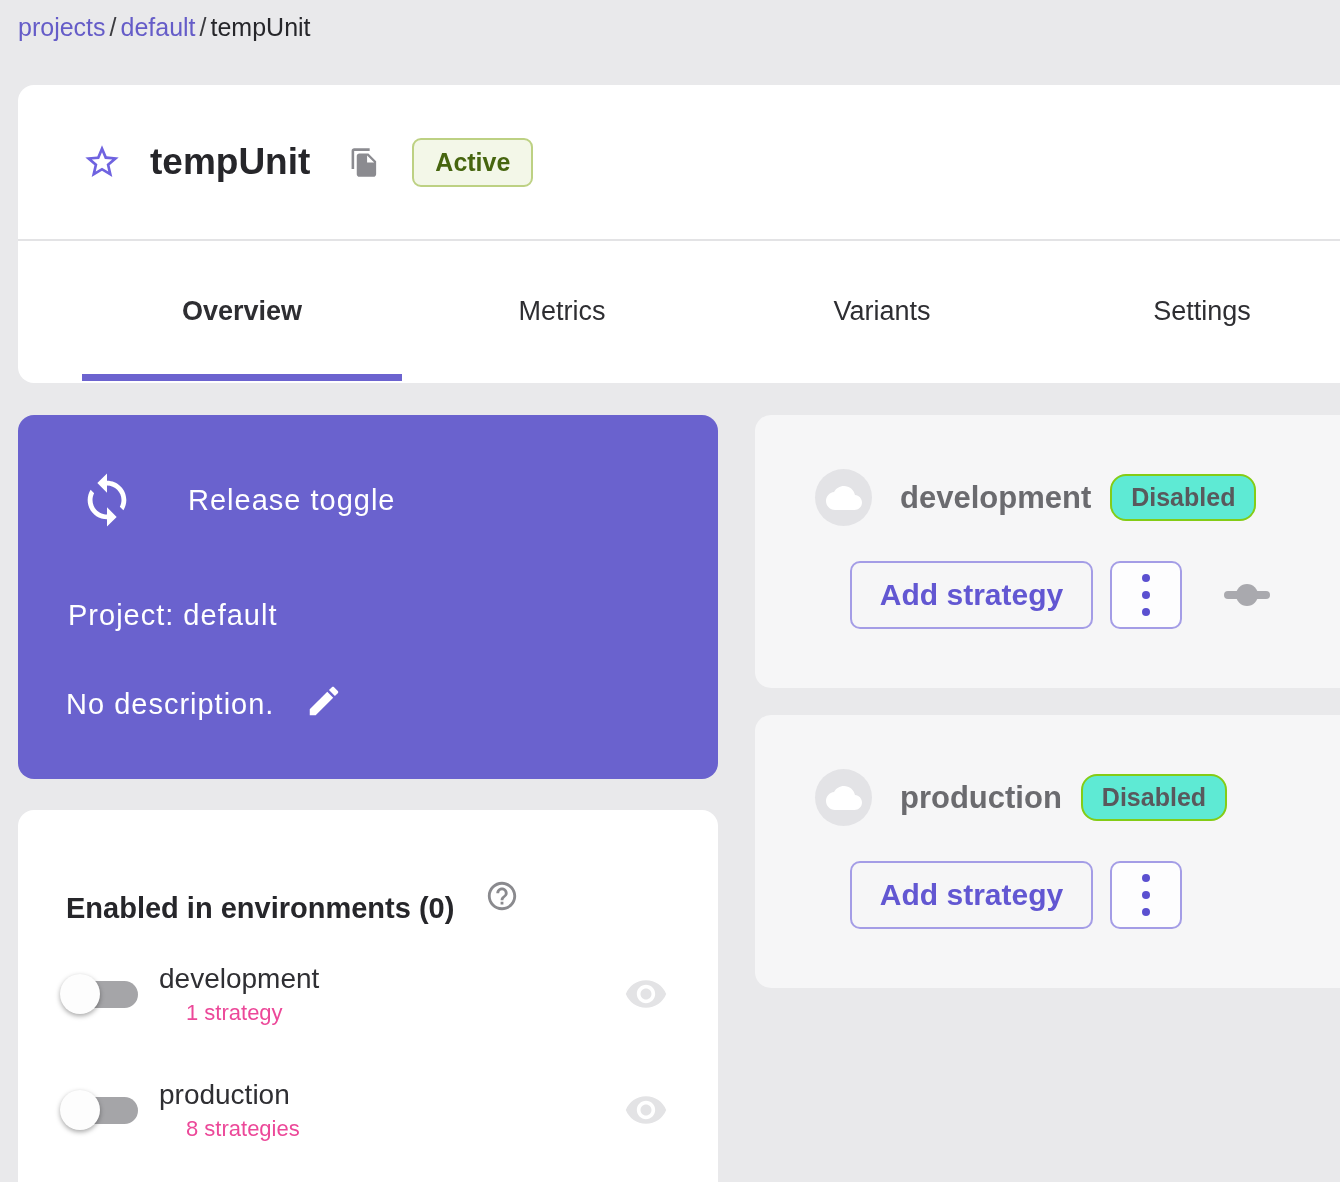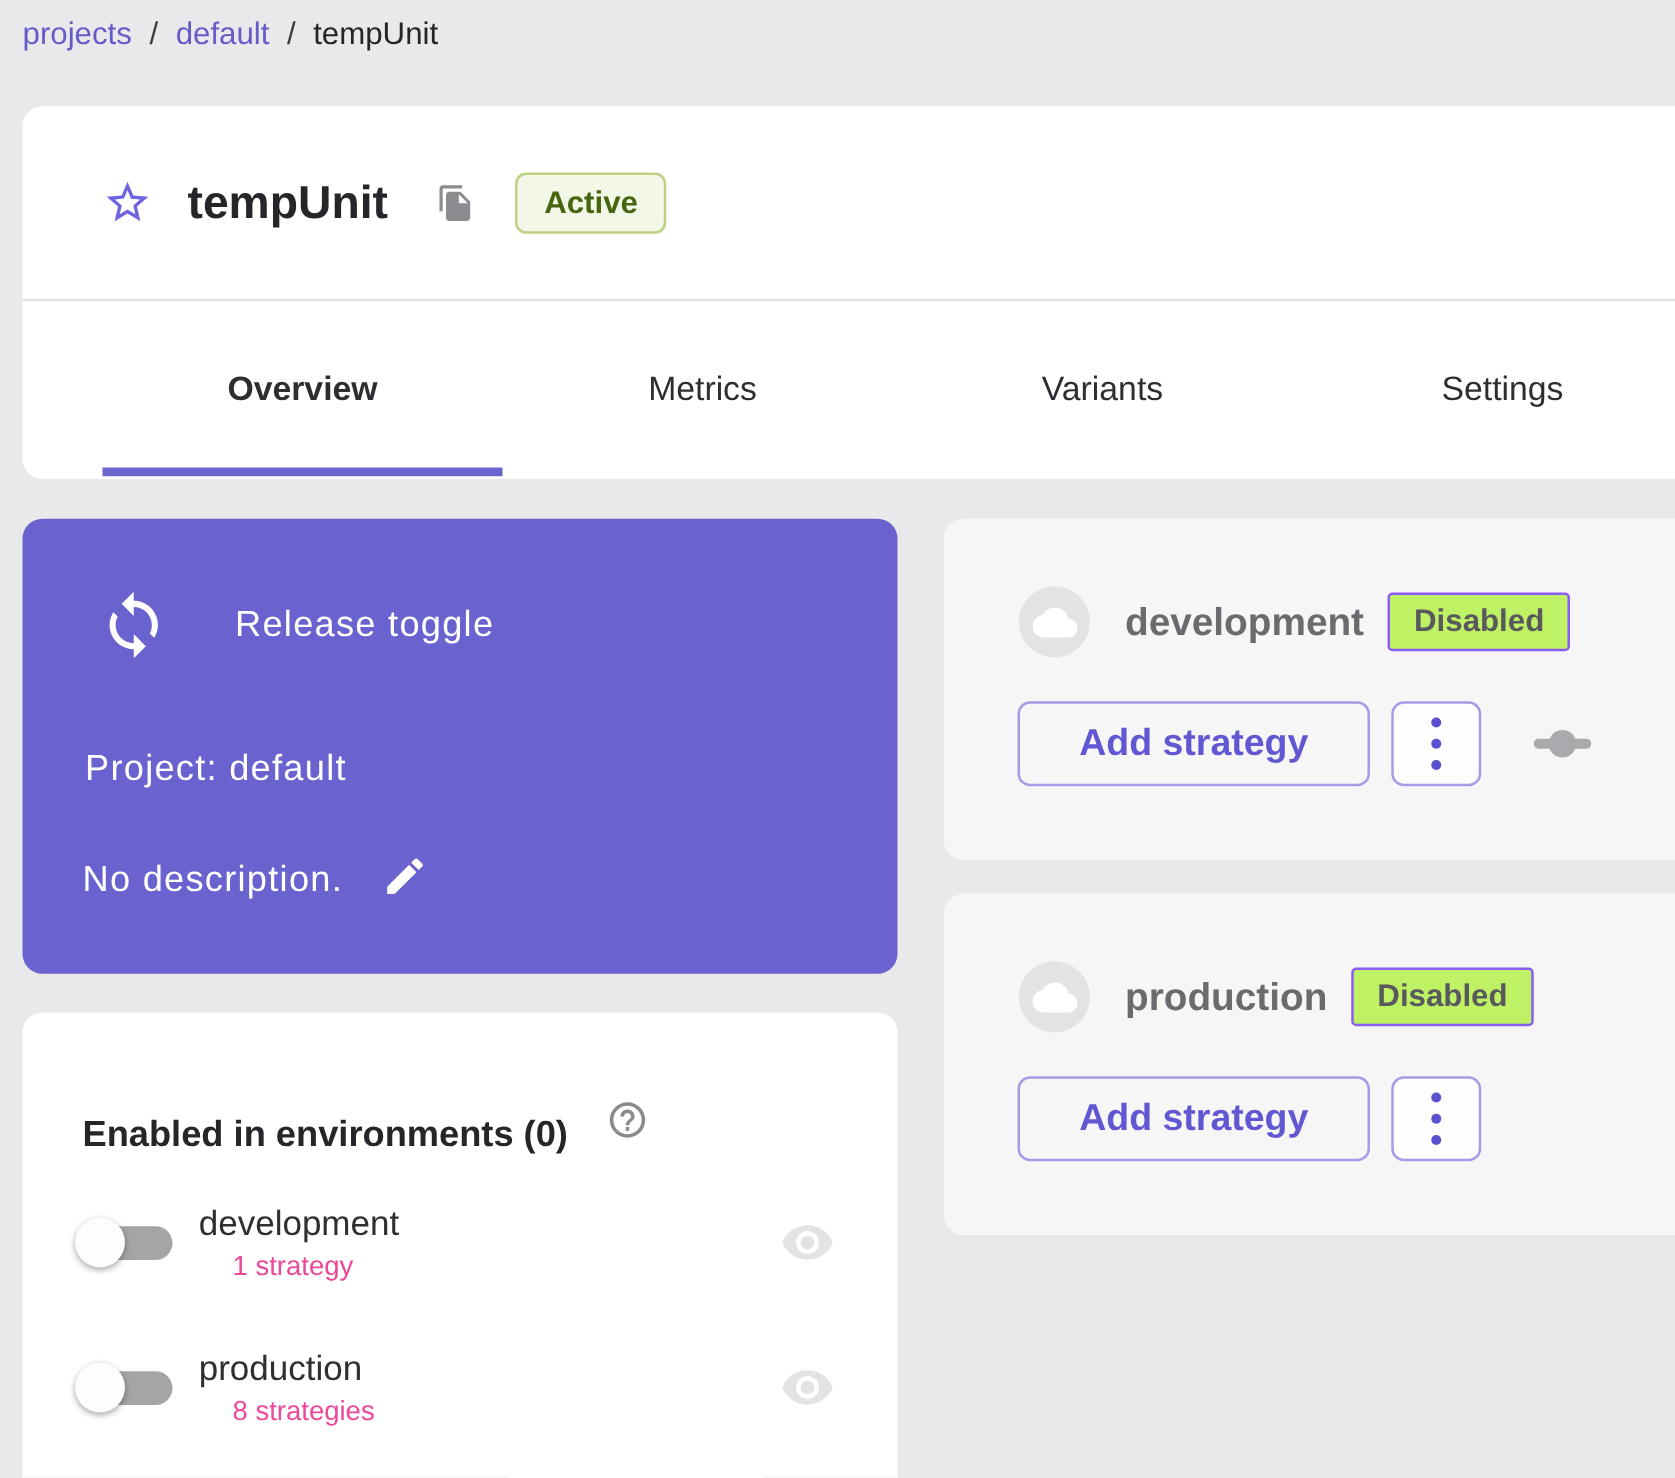--- a/index.html
+++ b/index.html
@@ -5,21 +5,21 @@
   * { margin:0; padding:0; box-sizing:border-box; }
   html,body { width:1340px; height:1182px; }
   body {
     position:relative; overflow:hidden;
     background:#e9e9eb;
     font-family:"Liberation Sans", sans-serif;
     color:#2b2b2e;
   }
 
   
-  .breadcrumb { position:absolute; top:13px; left:18px; display:flex; align-items:center; gap:14px; font-size:25px; }
+  .breadcrumb { position:absolute; top:13px; left:18px; display:flex; align-items:center; gap:4px; font-size:25px; }
   .crumb-link { color:#655cc8; cursor:pointer; text-decoration:none; }
   .crumb-sep { color:#3c3c40; }
   .crumb-current { color:#26262a; }
 
   
   .header-card { position:absolute; left:18px; top:85px; right:-30px; height:298px; background:#ffffff; border-radius:16px; }
   .title-row { height:156px; display:flex; align-items:center; padding-left:64px; border-bottom:2px solid #e3e3e5; }
   .star-btn { width:40px; height:40px; cursor:pointer; display:flex; align-items:center; justify-content:center; }
   .feature-title { font-size:37px; color:#26262a; margin-left:28px; }
   .copy-btn { margin-left:38px; width:32px; height:32px; cursor:pointer; display:flex; align-items:center; justify-content:center; }
@@ -39,23 +39,23 @@
   .info-desc { position:absolute; left:48px; top:266px; display:flex; align-items:flex-end; font-size:29px; letter-spacing:1px; }
   .edit-btn { margin-left:30px; width:40px; height:40px; cursor:pointer; display:flex; align-items:center; justify-content:center; }
 
   
   .env-card { position:absolute; left:755px; right:-30px; height:273px; background:#f6f6f7; border-radius:16px; }
   .env-card.dev { top:415px; }
   .env-card.prod { top:715px; }
   .env-head { position:absolute; left:60px; top:54px; display:flex; align-items:center; }
   .env-avatar { width:57px; height:57px; border-radius:50%; background:#e3e3e6; display:flex; align-items:center; justify-content:center; }
   .env-name { margin-left:28px; font-size:31px; font-weight:bold; color:#6b6b6f; }
-  .env-chip { margin-left:19px; padding:7px 19px; border:2px solid #8b5cf6; border-radius:4px; background:#bef264; color:#59595d; font-weight:bold; font-size:25px; }
+  .env-chip { margin-left:19px; padding:7px 19px; border:2px solid #84cc16; border-radius:16px; background:#5eead4; color:#59595d; font-weight:bold; font-size:25px; }
   .env-actions { position:absolute; left:59px; top:146px; display:flex; align-items:center; }
-  .add-strategy-btn { width:282px; height:68px; border:2px solid #a49de6; border-radius:10px; background:transparent; color:#6257d2; font-weight:bold; font-size:30px; font-family:inherit; cursor:pointer; }
+  .add-strategy-btn { width:243px; height:68px; border:2px solid #a49de6; border-radius:10px; background:transparent; color:#6257d2; font-weight:bold; font-size:30px; font-family:inherit; cursor:pointer;margin-left:36px; }
   .kebab-btn { margin-left:17px; width:72px; height:68px; border:2px solid #a49de6; border-radius:10px; background:#fdfdfe; display:flex; flex-direction:column; align-items:center; justify-content:center; gap:9px; cursor:pointer; }
   .kebab-dot { width:8px; height:8px; border-radius:50%; background:#5b50d0; }
   .commit-icon { margin-left:42px; width:46px; height:24px; }
 
   
   .enabled-card { position:absolute; left:18px; top:810px; width:700px; height:400px; background:#ffffff; border-radius:16px; }
   .enabled-title-row { position:absolute; left:48px; top:56px; display:flex; align-items:center; }
   .enabled-title { font-size:29px; font-weight:bold; color:#26262a;margin-top:26px; }
   .help-btn { margin-left:30px; width:36px; height:36px; cursor:pointer; display:flex; align-items:center; justify-content:center; }
   .env-row { position:absolute; left:42px; right:50px; height:80px; display:flex; align-items:center; }

